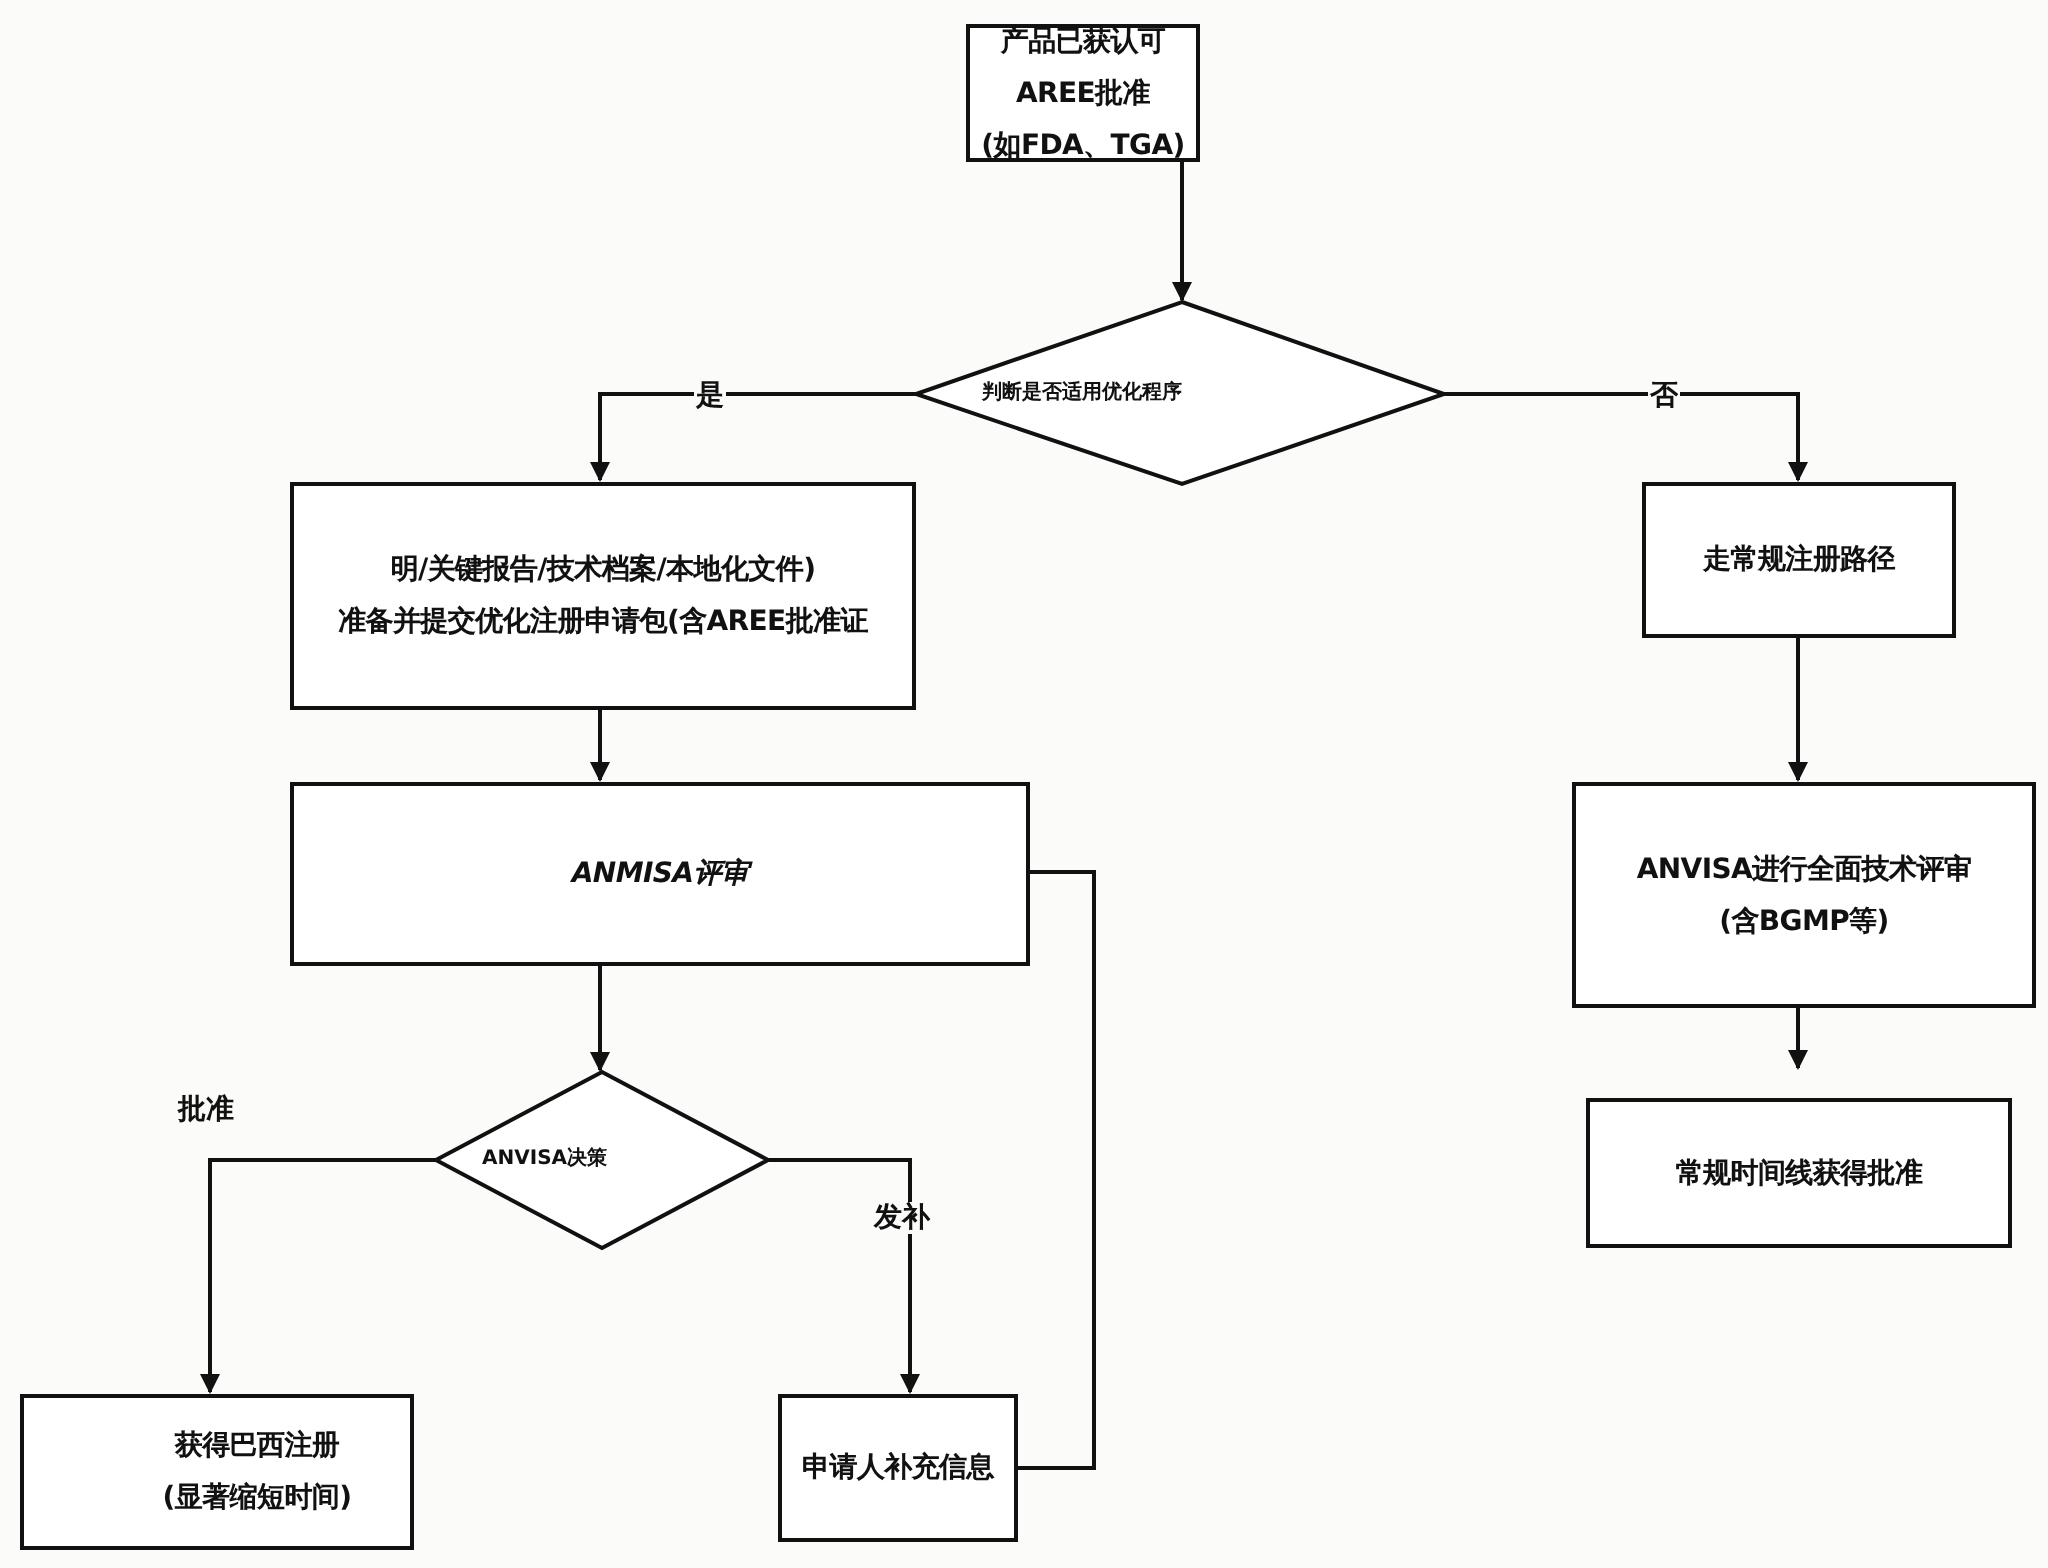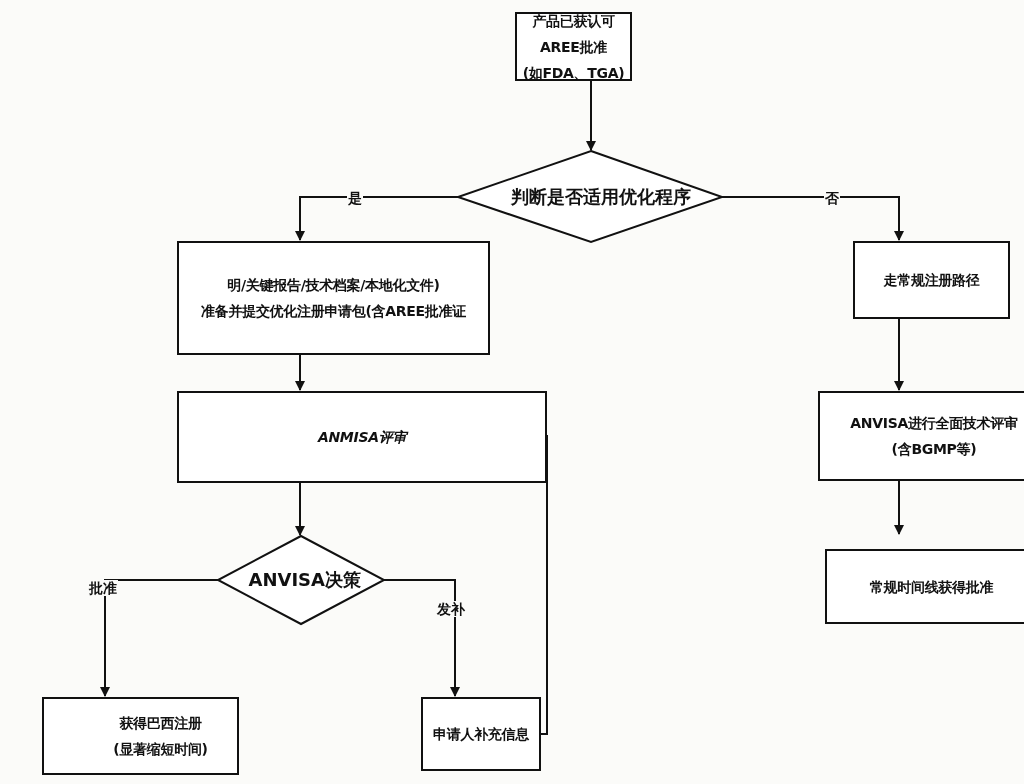--- a/index.html
+++ b/index.html
@@ -9,28 +9,27 @@
       font-family:"DejaVu Sans", "Liberation Sans", sans-serif;
       color:#111;
     }
     svg.wires { position:absolute; left:0; top:0; width:1024px; height:784px; }
     .box {
       position:absolute; box-sizing:border-box;
       border:2px solid #111; background:#ffffff;
       display:flex; flex-direction:column; align-items:center; justify-content:center;
       text-align:center; font-weight:bold; font-size:14px; line-height:26px;
       letter-spacing:-0.3px;
-      margin-left:32px;
     }
     .label {
       position:absolute; font-weight:bold; font-size:14px; line-height:16px;
       background:#fbfbf9; padding:0 1px;
     }
     .dtext {
-      position:absolute; font-weight:bold; font-size:18px; text-align:right;
+      position:absolute; font-weight:bold; font-size:10px; text-align:left;
       line-height:18px; white-space:nowrap;
     }
   </style>
 </head>
 <body>
 
 <svg class="wires" viewBox="0 0 1024 784">
   <defs>
     <marker id="arr" markerWidth="10" markerHeight="10" refX="9" refY="5" orient="auto" markerUnits="userSpaceOnUse">
       <path d="M0,0 L10,5 L0,10 z" fill="#111"></path>
@@ -75,36 +74,36 @@
   <div>明/关键报告/技术档案/本地化文件)</div>
   <div>准备并提交优化注册申请包(含AREE批准证</div>
 </div>
 
 <div class="box" style="left:145px; top:391px; width:370px; height:92px;font-style:italic;">
   <div>ANMISA评审</div>
 </div>
 
 <div class="dtext" style="left:241px; top:571px; width:120px;">ANVISA决策</div>
 
-<div class="label" style="left:88px; top:580px;">批准</div>
+<div class="label" style="left:88px; top:547px;">批准</div>
 <div class="label" style="left:436px; top:601px;">发补</div>
 
 <div class="box" style="left:10px; top:697px; width:197px; height:78px;padding-left:40px;">
   <div>获得巴西注册</div>
   <div>(显著缩短时间)</div>
 </div>
 
 <div class="box" style="left:389px; top:697px; width:120px; height:74px;text-align:right;">
   <div>申请人补充信息</div>
 </div>
 
 <div class="box" style="left:821px; top:241px; width:157px; height:78px;text-align:center;">
   <div>走常规注册路径</div>
 </div>
 
-<div class="box" style="left:786px; top:391px; width:232px; height:90px;">
+<div class="box" style="left:786px; top:391px; width:232px; height:113px;">
   <div>ANVISA进行全面技术评审</div>
   <div>(含BGMP等)</div>
 </div>
 
 <div class="box" style="left:793px; top:549px; width:213px; height:75px;">
   <div>常规时间线获得批准</div>
 </div>
 
 </body></html>

